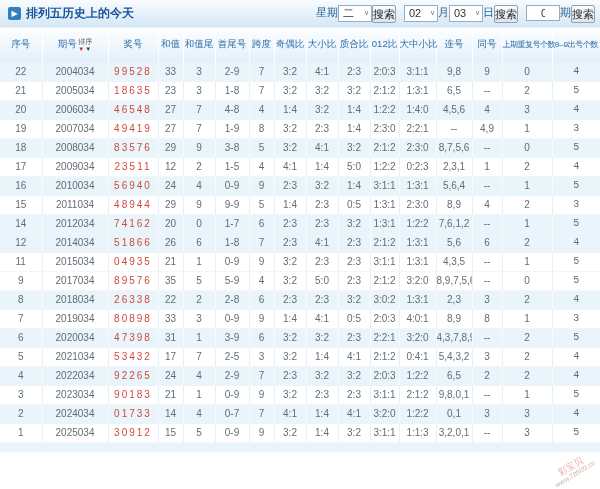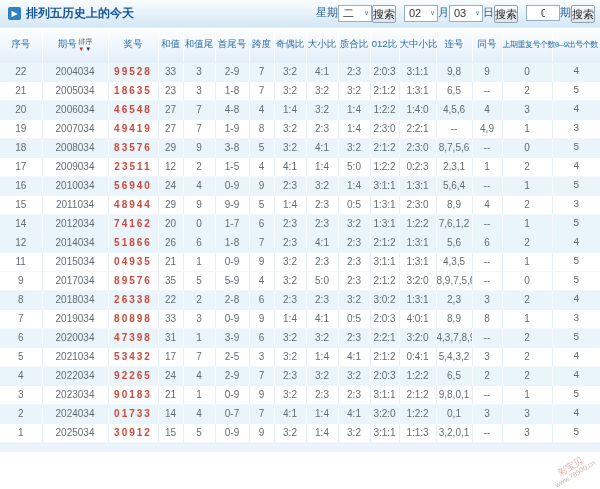--- a/index.html
+++ b/index.html
@@ -66,21 +66,21 @@
   .arrow-red { color:#c32b1a; }
   .arrow-dark { color:#3a3a3a; }
   tbody td {
     height:19px; text-align:center; font-size:10px; color:#636c74;
     border-right:1px solid #e7eff6; border-bottom:1px solid #f1f7fb;
     overflow:hidden; white-space:nowrap;
   }
   tbody td:last-child, thead th:last-child { border-right:none;font-family:Liberation Mono, monospace; }
   tr.even td { background:#e9f4fb; border-right-color:#f7fbfe; border-bottom-color:#e9f4fb; }
   tr.odd td  { background:#ffffff; }
-  td.prize { color:#cf4a3c; font-weight:bold; letter-spacing:2px; }
+  td.prize { color:#cf4a3c; font-weight:normal; letter-spacing:2px; }
   .footer-strip { height:9px; background:#e9f4fb; }
   
   .watermark {
     position:absolute; right:4px; bottom:10px; transform:rotate(-31deg);
     text-align:center; opacity:0.8; pointer-events:none; line-height:1.15;
   }
   .wm1 { color:#e0948a; font-size:9px; }
   .wm2 { color:#bfa691; font-size:7px; }
 </style>
 </head>

